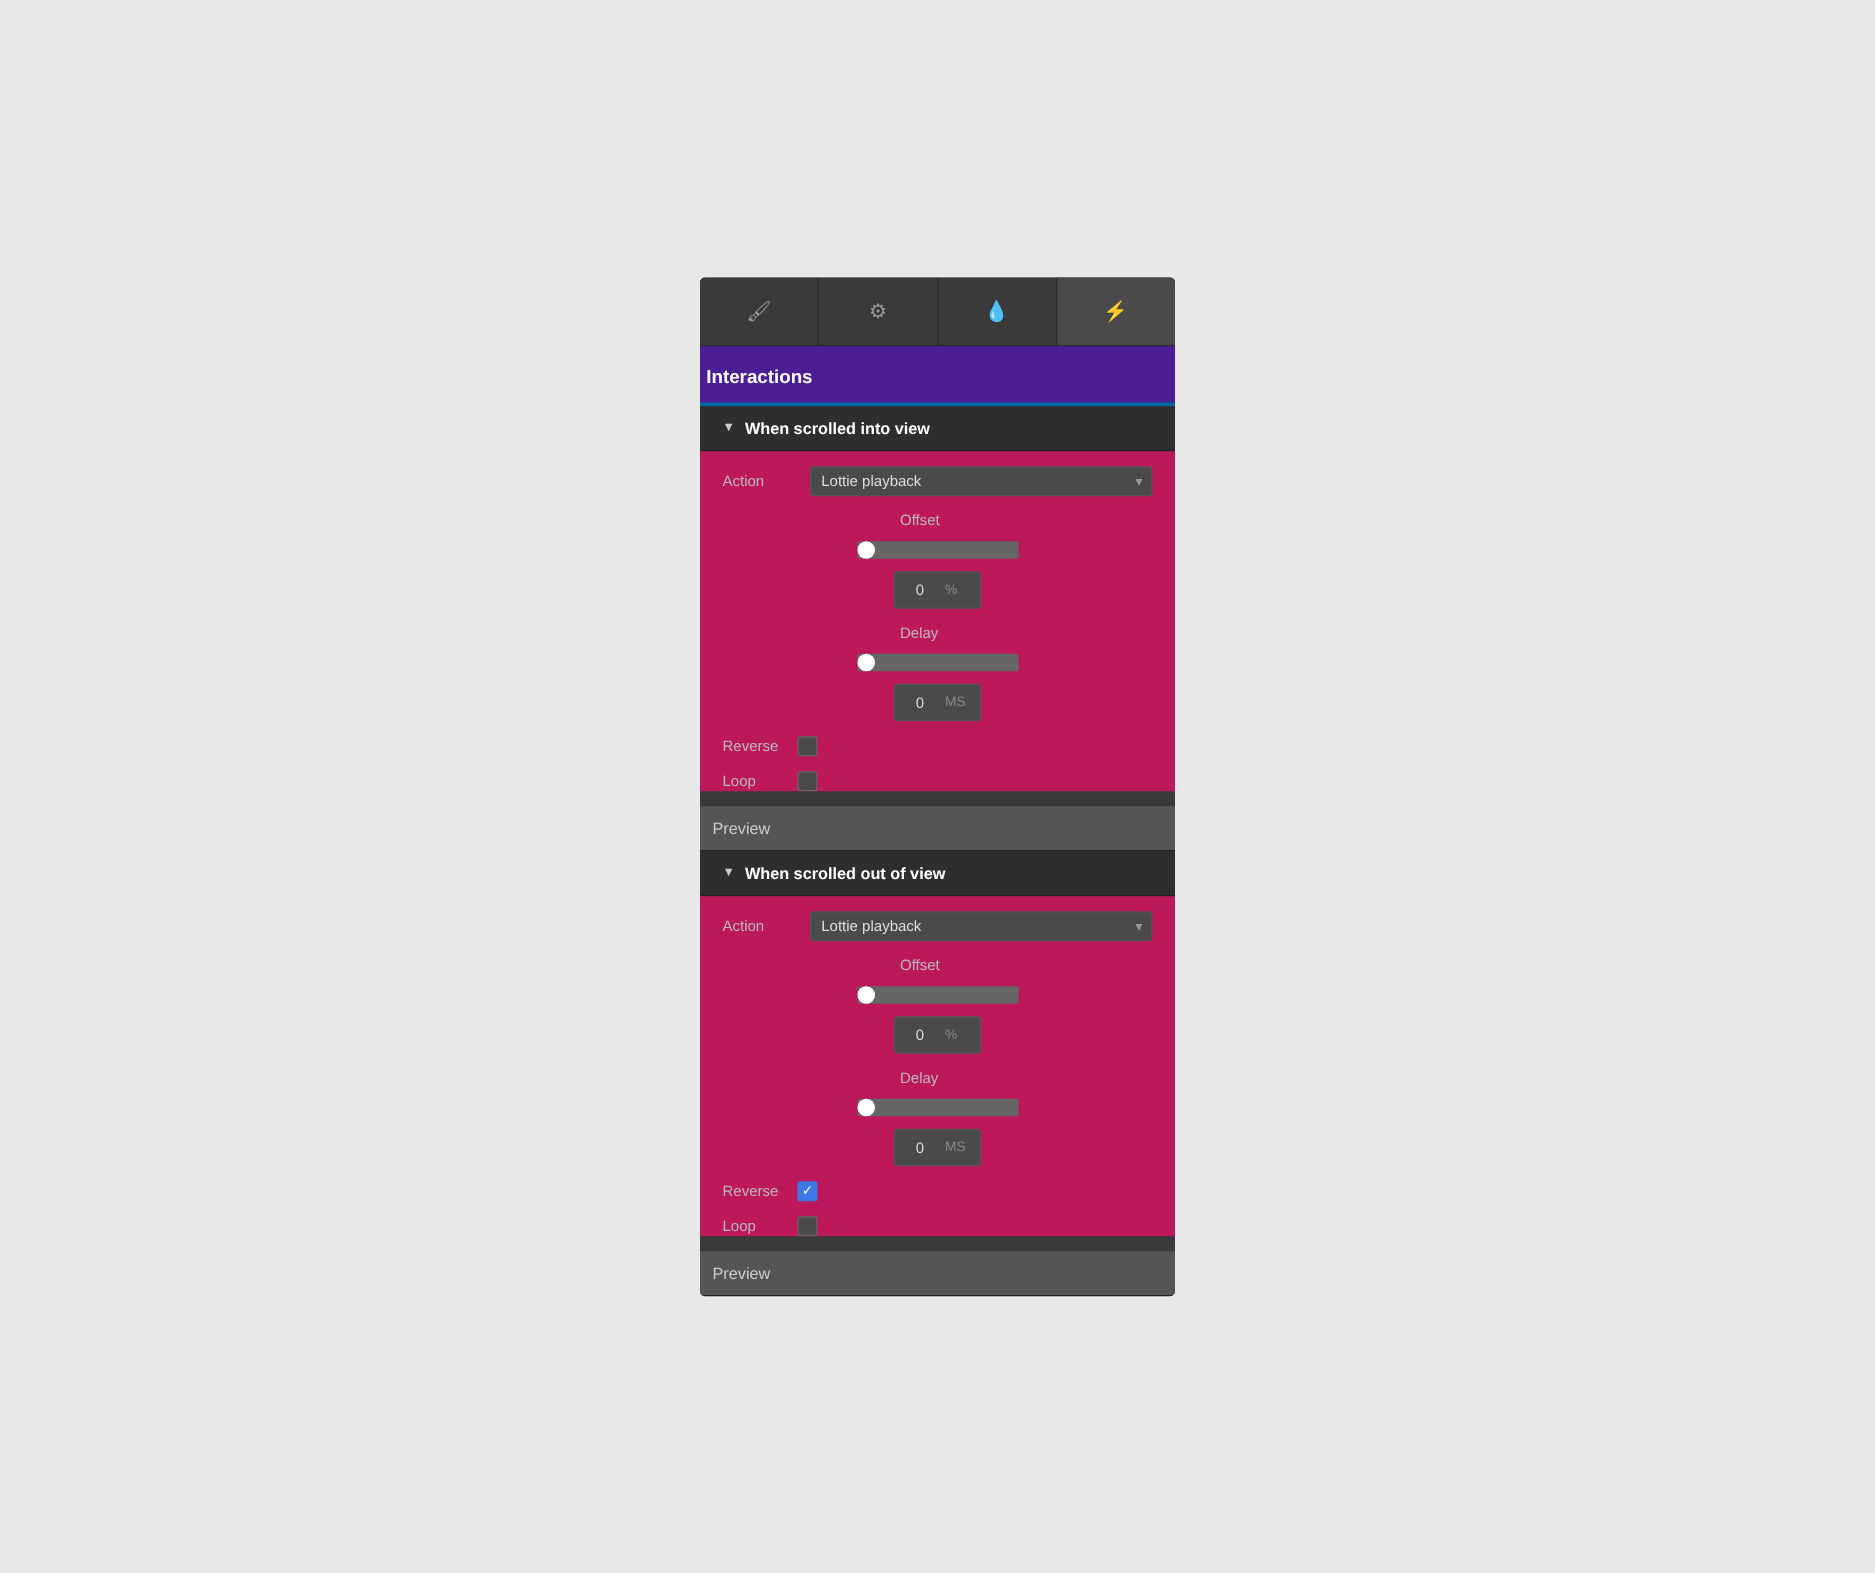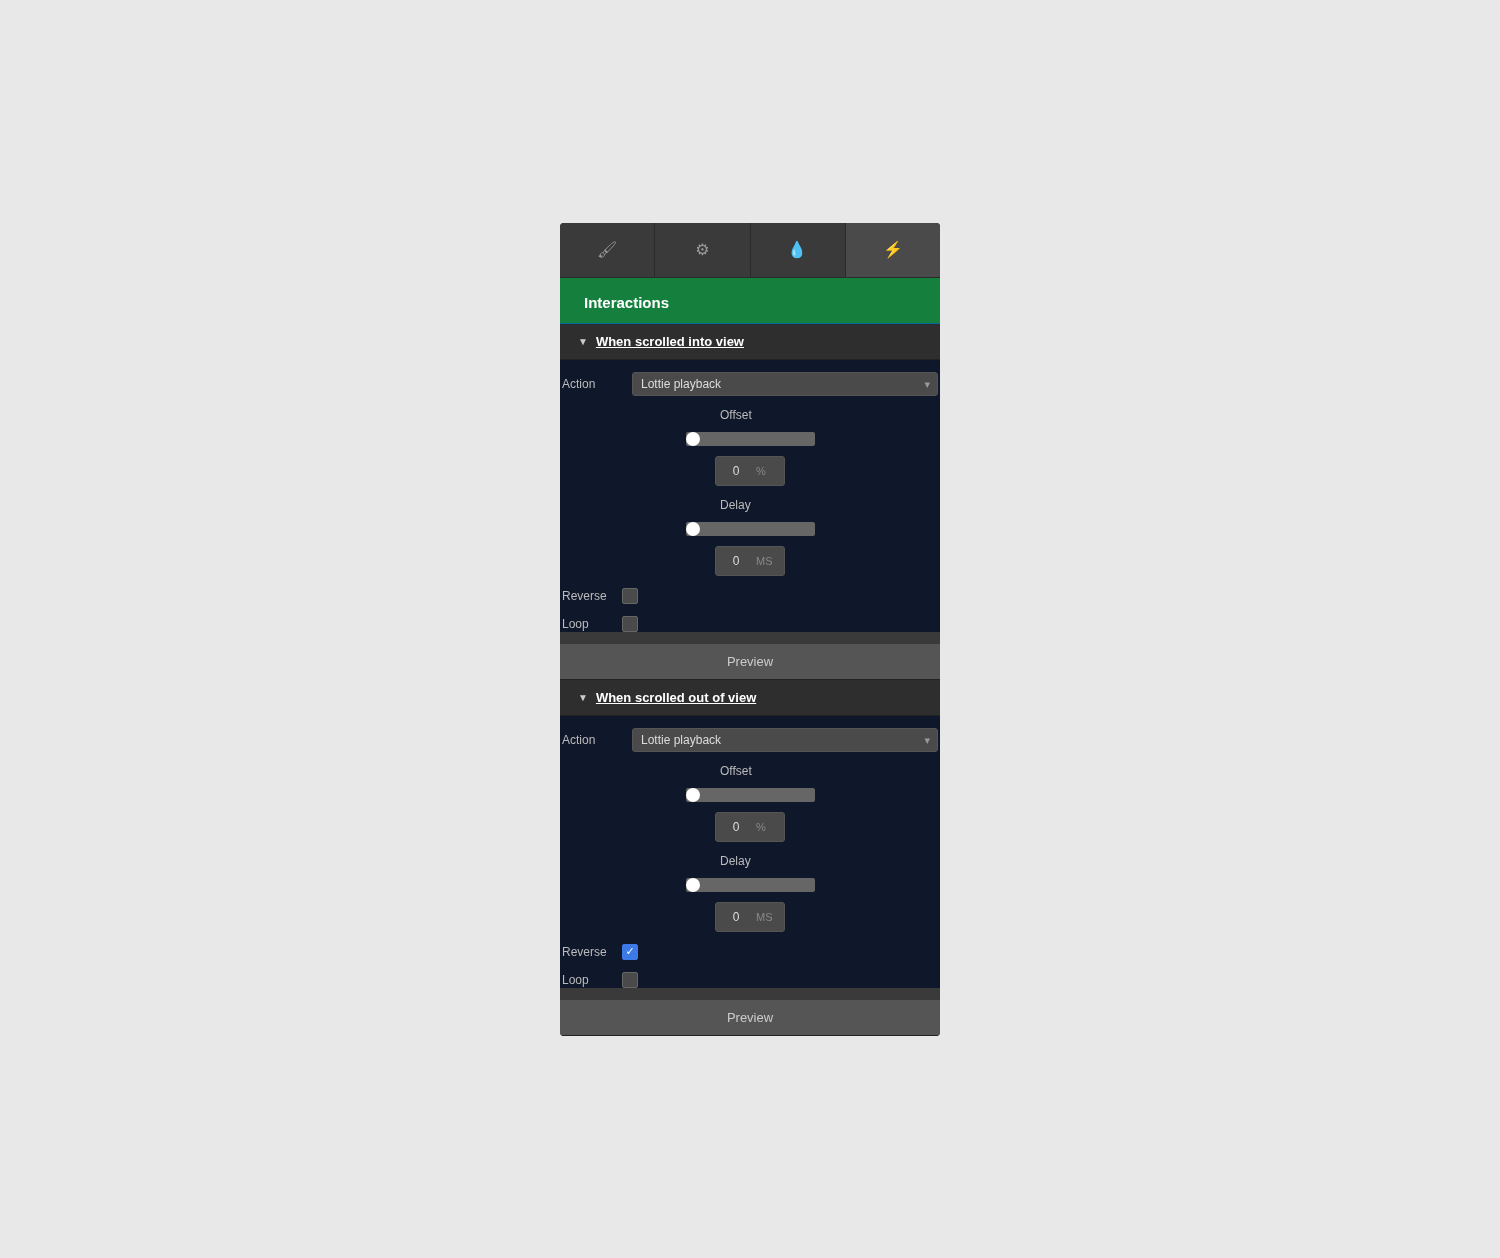--- a/index.html
+++ b/index.html
@@ -34,23 +34,23 @@
       color: #999;
       font-size: 18px;
     }
     .toolbar-tab:last-child { border-right: none; }
     .toolbar-tab.active {
       background: #4a4a4a;
       color: #fff;
     }
     
     .interactions-heading {
-      padding: 16px 24px 12px;
-      background: #15803d;
-      border-bottom: 1px solid #0369a1;
+      padding: 16px 5px 12px;
+      background: #4c1d95;
+      border-bottom: 3px solid #0369a1;
     }
     .interactions-heading h2 {
       color: #fff;
       font-size: 15px;
       font-weight: 600;
     }
     
     .scroll-card {
       background: #3a3a3a;
       padding: 14px 18px 16px;
@@ -90,30 +90,29 @@
       padding: 10px 18px;
       display: flex;
       align-items: center;
       gap: 8px;
       border-bottom: 1px solid #222;
     }
     .section-header-title {
       color: #fff;
       font-size: 13px;
       font-weight: 600;
-      text-decoration: underline;
     }
     .chevron {
       color: #ccc;
       font-size: 10px;
     }
     
     .section-body {
-      background: #0f172a;
-      padding: 12px 2px 0;
+      background: #be185d;
+      padding: 12px 18px 0;
     }
     
     .form-row {
       display: flex;
       align-items: center;
       margin-bottom: 12px;
       gap: 10px;
     }
     .form-label {
       color: #bbb;
@@ -240,21 +239,21 @@
     
     .preview-btn {
       display: block;
       width: 100%;
       padding: 10px;
       background: #555;
       border: none;
       color: #ccc;
       font-size: 13px;
       cursor: pointer;
-      text-align: center;
+      text-align: left;
       margin-top: 4px;
       margin-bottom: 0;
     }
     .section-block {
       border-bottom: 1px solid #222;
     }
     .toolbar-icon {
       font-size: 16px;
     }
   </style>

